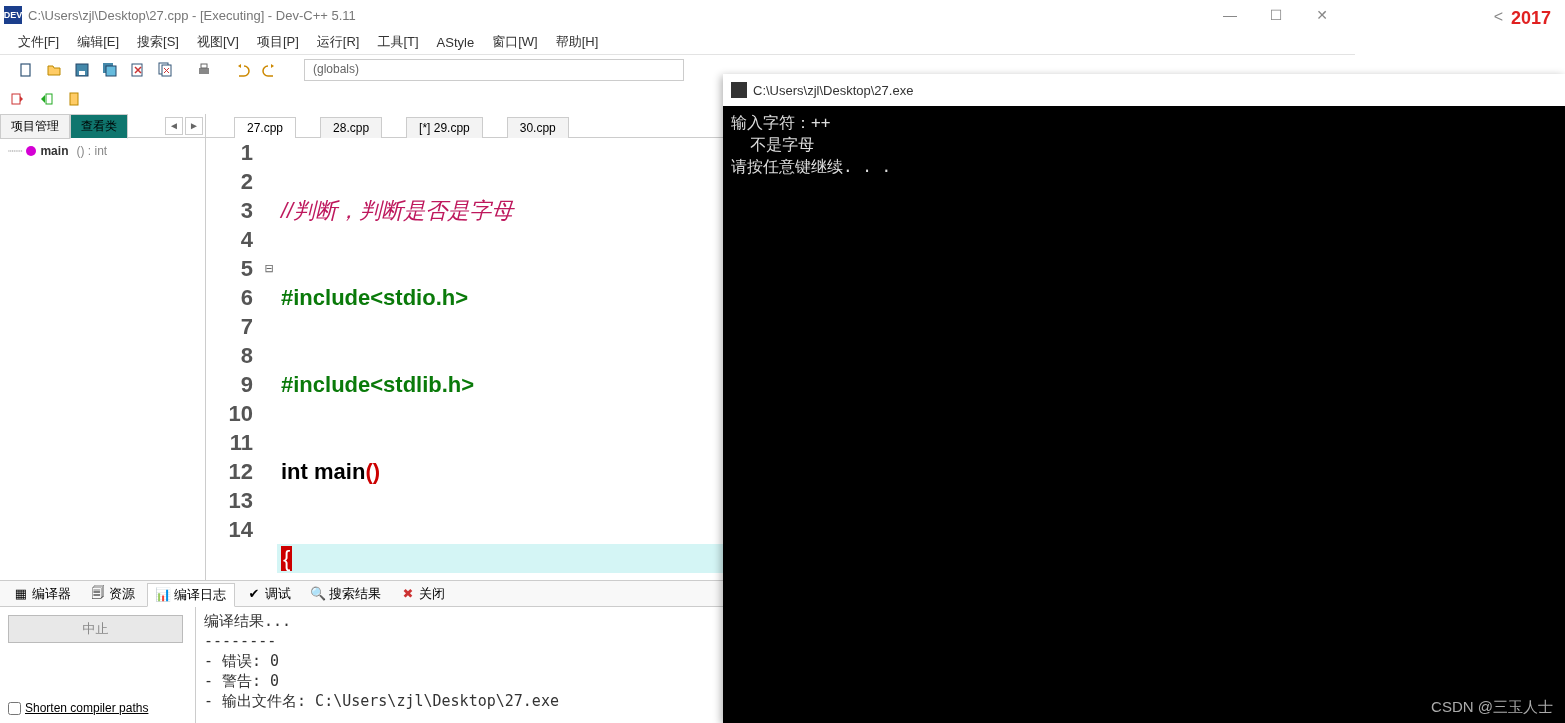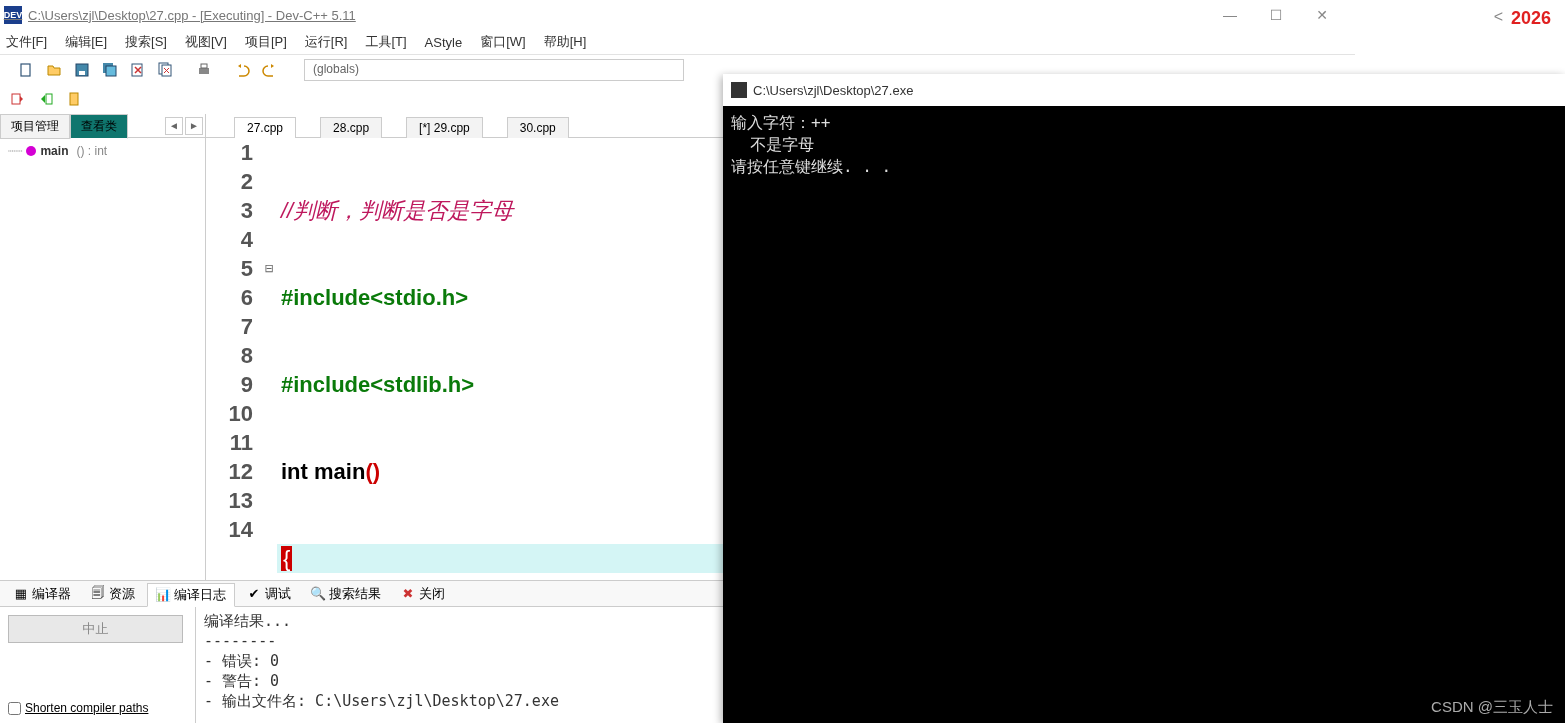--- a/index.html
+++ b/index.html
@@ -1,25 +1,25 @@
 <!DOCTYPE html>
 <html><head>
 <meta charset="utf-8">
 <style>
 * { box-sizing: border-box; margin: 0; padding: 0; font-family: "Microsoft YaHei", Tahoma, sans-serif; }
 body { width: 1565px; height: 723px; background: #fff; position: relative; overflow: hidden; font-size: 12px; }
 
 
-.titlebar { height: 30px; background: #fff; display: flex; align-items: center; padding-left: 4px; color: #777; font-size: 13px; text-decoration: underline; }
+.titlebar { height: 30px; background: #fff; display: flex; align-items: center; padding-left: 4px; color: #777; font-size: 13px; }
 .titlebar .icon-dev { width: 18px; height: 18px; background: #1b3e8c; color: #fff; font-size: 9px; font-weight: bold; display: flex; align-items: center; justify-content: center; margin-right: 6px; }
 .winctrl { position: absolute; right: 220px; top: 0; display: flex; }
 .winctrl span { width: 46px; height: 30px; display: flex; align-items: center; justify-content: center; color: #888; font-size: 14px; }
 
 
-.menubar { height: 24px; display: flex; align-items: center; padding-left: 6px; gap: 18px; color: #333; font-size: 13px; }
+.menubar { height: 24px; display: flex; align-items: center; padding-left: 18px; gap: 18px; color: #333; font-size: 13px; }
 .menubar span { cursor: default; }
 
 
 .toolbar { height: 30px; display: flex; align-items: center; padding-left: 14px; gap: 4px; border-top: 1px solid #e3e3e3; }
 .tbtn { width: 24px; height: 24px; display: flex; align-items: center; justify-content: center; border: 1px solid transparent; }
 .tbtn svg { width: 16px; height: 16px; }
 .tbar-sep { width: 6px; }
 .globals { border: 1px solid #ccc; height: 22px; padding: 2px 8px; color: #666; font-size: 12px; min-width: 380px; margin-left: 8px; background: #fff; }
 
 
@@ -319,16 +319,16 @@
     <span class="cicon"></span>
     <span>C:\Users\zjl\Desktop\27.exe</span>
   </div>
   <div class="console-body">输入字符：++
   不是字母
 请按任意键继续. . .</div>
 </div>
 
 <div class="right-strip">
   <span class="lt">&lt;</span>
-  <span class="yr">2026</span>
+  <span class="yr">2017</span>
 </div>
 
 <div class="watermark">CSDN @三玉人士</div>
 
 </body></html>

